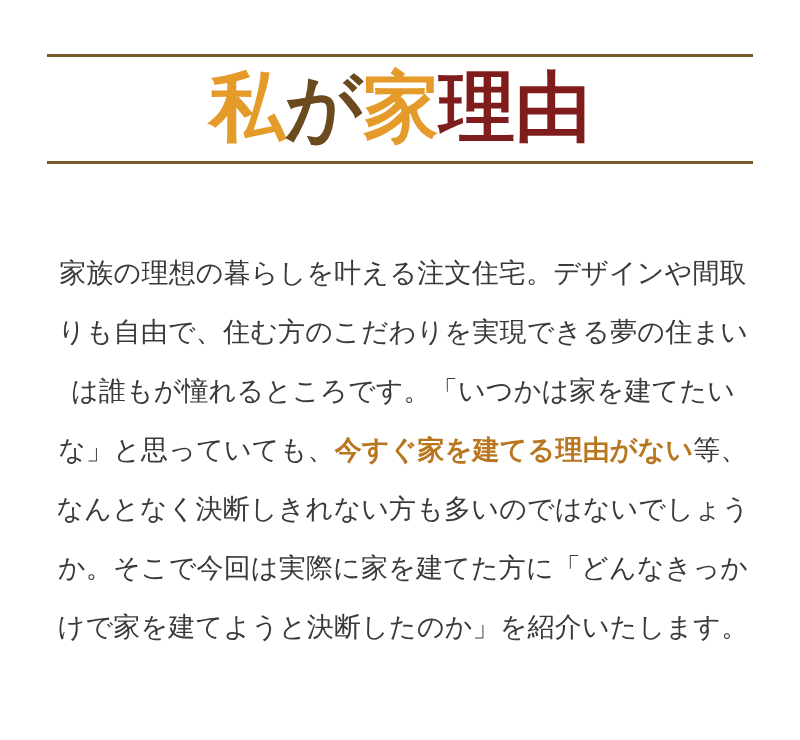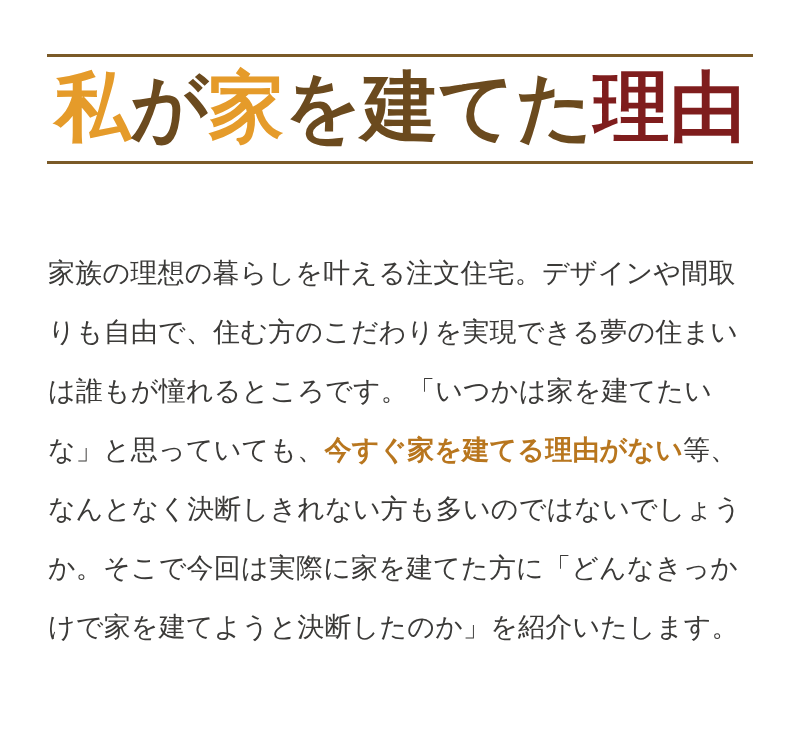--- a/index.html
+++ b/index.html
@@ -60,21 +60,21 @@
   .body-text {
     position: absolute;
     left: 48px;
     top: 243px;
     width: 710px;
     font-family: "DejaVu Sans", "Liberation Sans", sans-serif;
     font-size: 27px;
     line-height: 59px;
     color: #3b3a38;
     letter-spacing: 0.2px;
-    text-align: left;
+    text-align: center;
   }
   .body-text .emph {
     color: #b8761e;
     font-weight: 700;
   }
   .para {
     margin: 0;
   }
 </style>
 </head>
@@ -82,21 +82,20 @@
 
 <div class="page">
 
   <div class="title-block">
     <div class="rule rule-top"></div>
 
     <div class="title-line">
       <span class="title-seg seg-orange">私</span>
       <span class="title-seg seg-brown">が</span>
       <span class="title-seg seg-orange">家</span>
-      <span class="title-seg seg-brown">を建てた</span>
       <span class="title-seg seg-red">理由</span>
     </div>
 
     <div class="rule rule-bottom"></div>
   </div>
 
   <div class="body-text">
     <p class="para"><span>家族の理想の暮らしを叶える注文住宅。デザインや間取りも自由で、住む方のこだわりを実現できる夢の住まいは誰もが憧れるところです。「いつかは家を建てたいな」と思っていても、</span><span class="emph">今すぐ家を建てる理由がない</span><span>等、なんとなく決断しきれない方も多いのではないでしょうか。そこで今回は実際に家を建てた方に「どんなきっかけで家を建てようと決断したのか」を紹介いたします。</span></p>
   </div>
 

